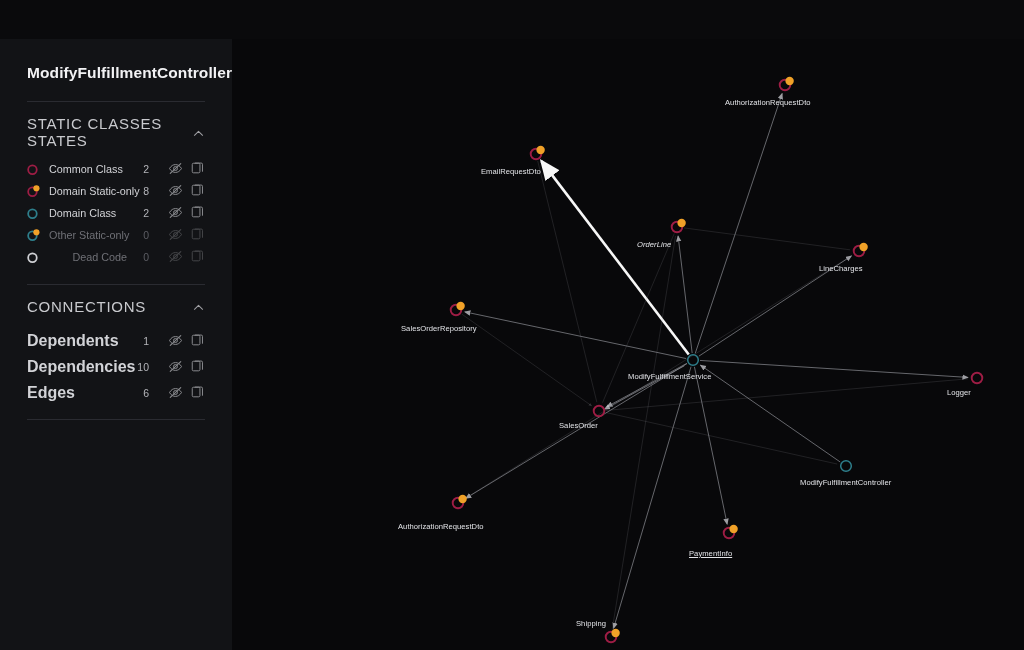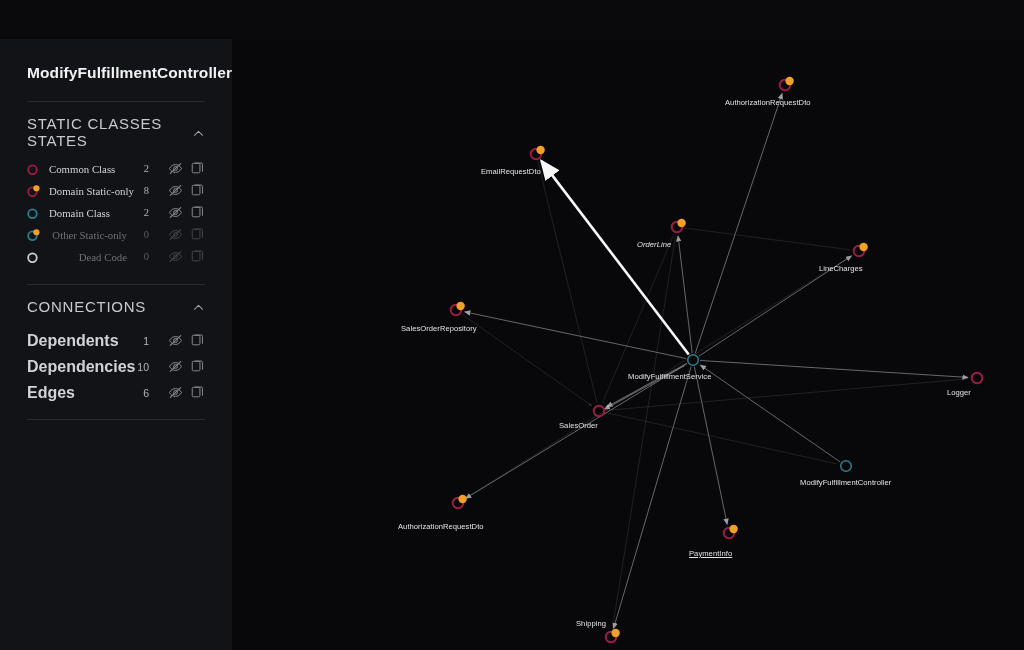--- a/index.html
+++ b/index.html
@@ -57,21 +57,20 @@
     display: block;
     opacity: 0.75;
   }
   .rows { padding: 8px 0 0 0; }
   .row {
     display: flex;
     align-items: center;
     height: 21px;
     padding: 0 27px 0 27px;
     margin-top: 1px;
-    font-family: Liberation Serif, serif;
   }
   .row-icon {
     width: 13px; height: 13px;
     flex: 0 0 13px;
     margin-right: 9px;
     position: relative;
     display: block;
   }
   .row-label {
     color: #d2d3d7;

